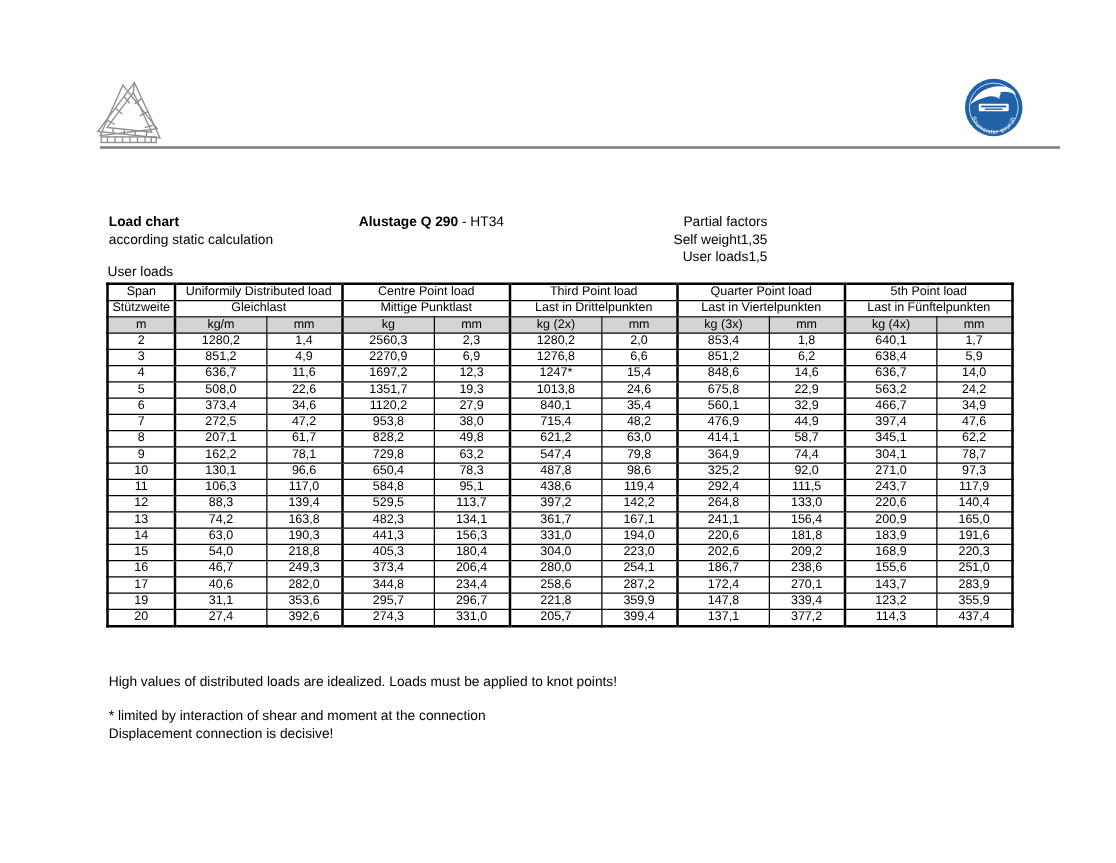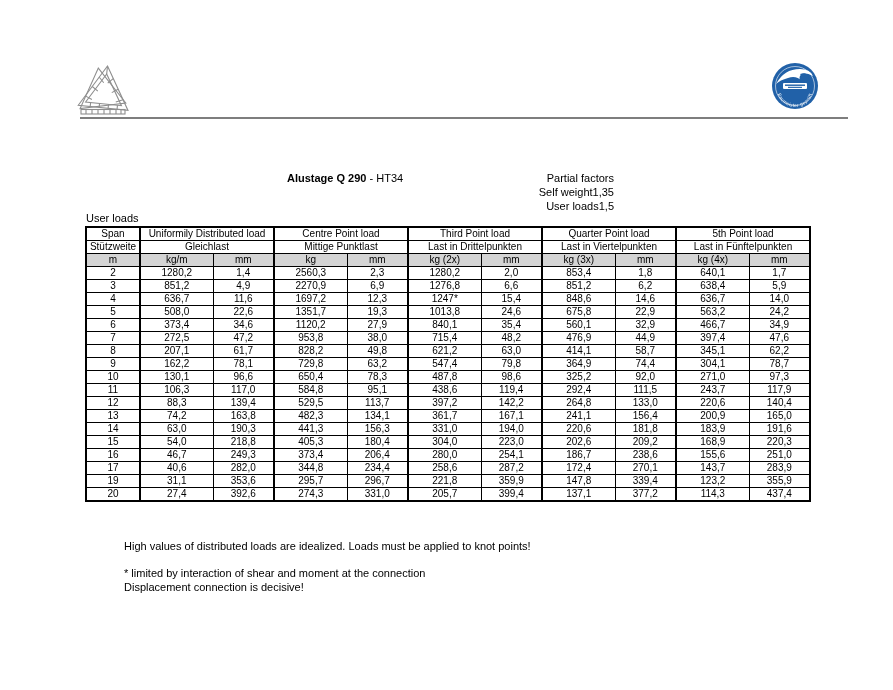--- a/index.html
+++ b/index.html
@@ -30,21 +30,21 @@
     padding-left:12px;
   }
   table.load th, table.load td {
     border:1px solid #000; font-size:10px; font-weight:normal;
     height:12px; line-height:12px; padding:0 1px; text-align:center;
     white-space:nowrap; overflow:hidden;
   }
   table.load .gs { border-left-width:2px; }
   table.load tr.units th { background:#d4d4d4; }
 
-  .note { position:absolute; left:87px; font-size:11px; line-height:14px;margin-left:37px; }
+  .note { position:absolute; left:87px; font-size:11px; line-height:14px; }
   .note-1 { top:539px; }
   .note-2 { top:566px;text-align:right; }
   .note-3 { top:580px; }
 </style>
 </head>
 <body>
 
 <div class="page">
 
   <div class="logo-truss">
@@ -75,20 +75,24 @@
       <rect x="18" y="26.8" width="14" height="1.1" fill="#2161a8"></rect>
       <path id="stamp-arc" d="M7,29 A18,18 0 0 0 43,29" fill="none"></path>
       <text font-size="4.6" fill="#ffffff" font-family="Liberation Sans, sans-serif" letter-spacing="0.4">
         <textPath href="#stamp-arc" startOffset="50%" text-anchor="middle">Baumeister geprüft</textPath>
       </text>
     </svg>
   </div>
 
   <div class="rule"></div>
 
+  <div class="blk title-blk">
+    <div class="bold">Load chart</div>
+    <div>according static calculation</div>
+  </div>
 
   <div class="blk product-blk">
     <span class="bold">Alustage Q 290</span>
     <span>- HT34</span>
   </div>
 
   <div class="blk pf-blk">
     <div class="pf-row">
       <span>Partial factors</span>
     </div>

